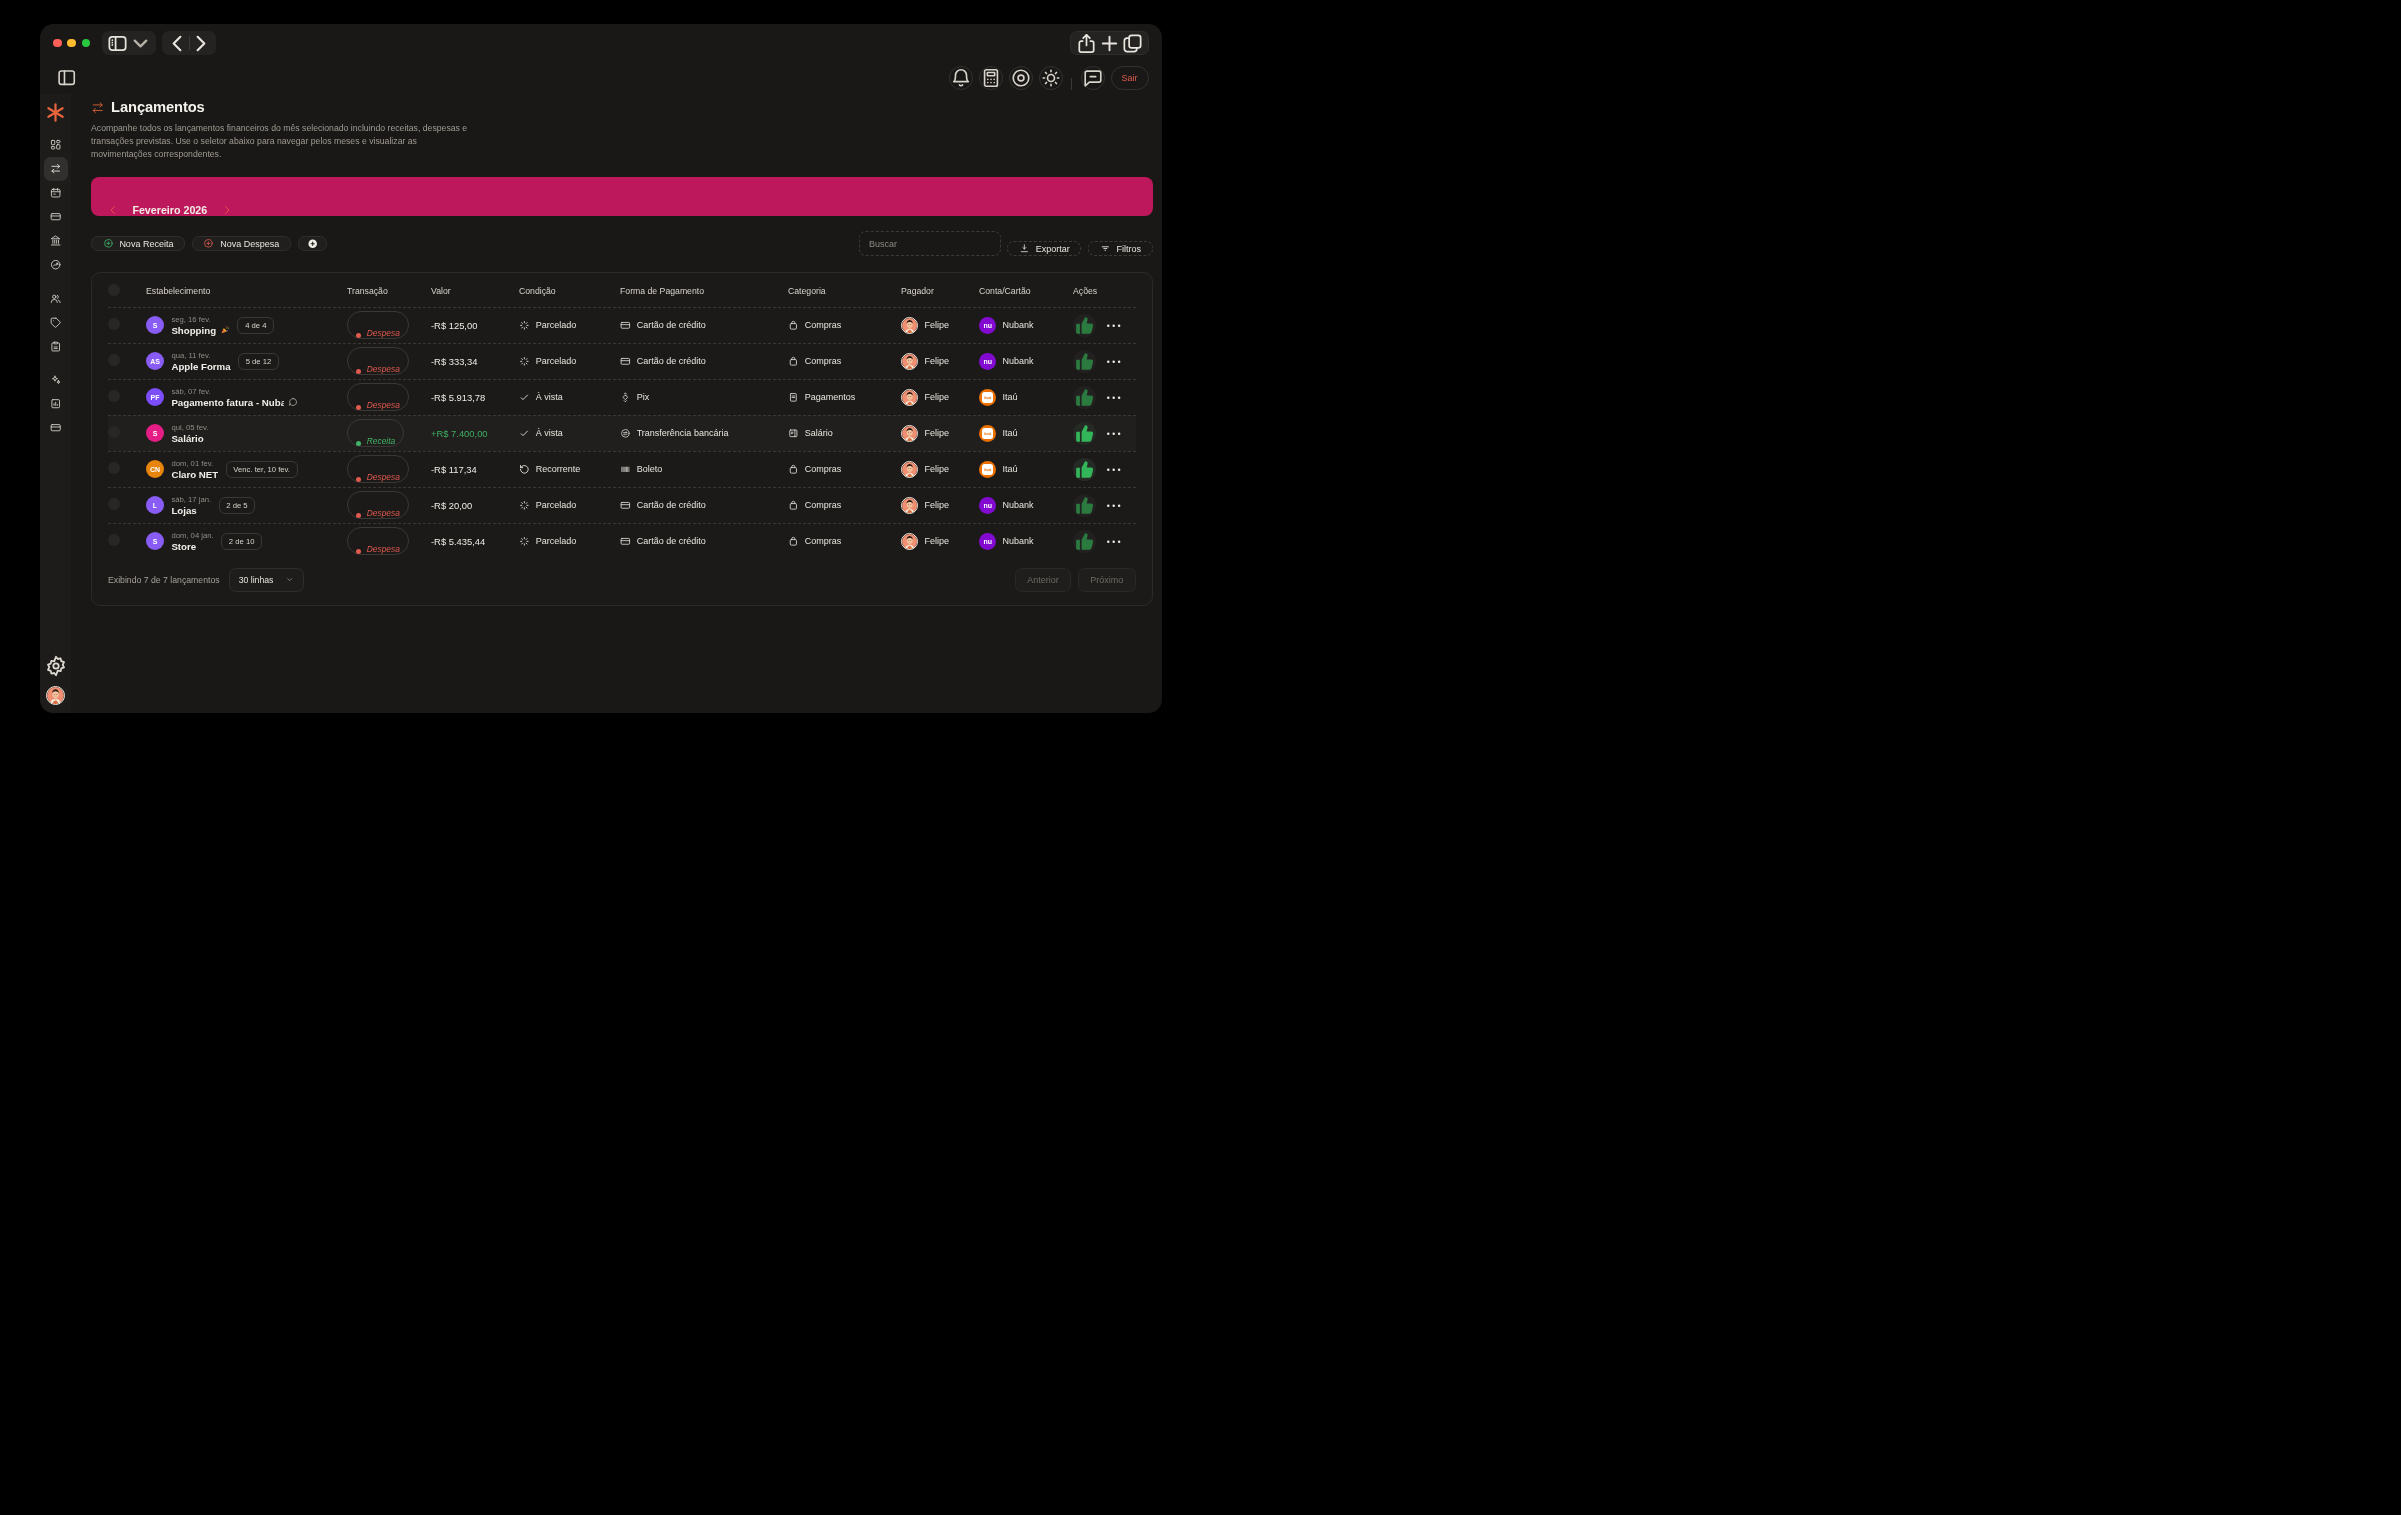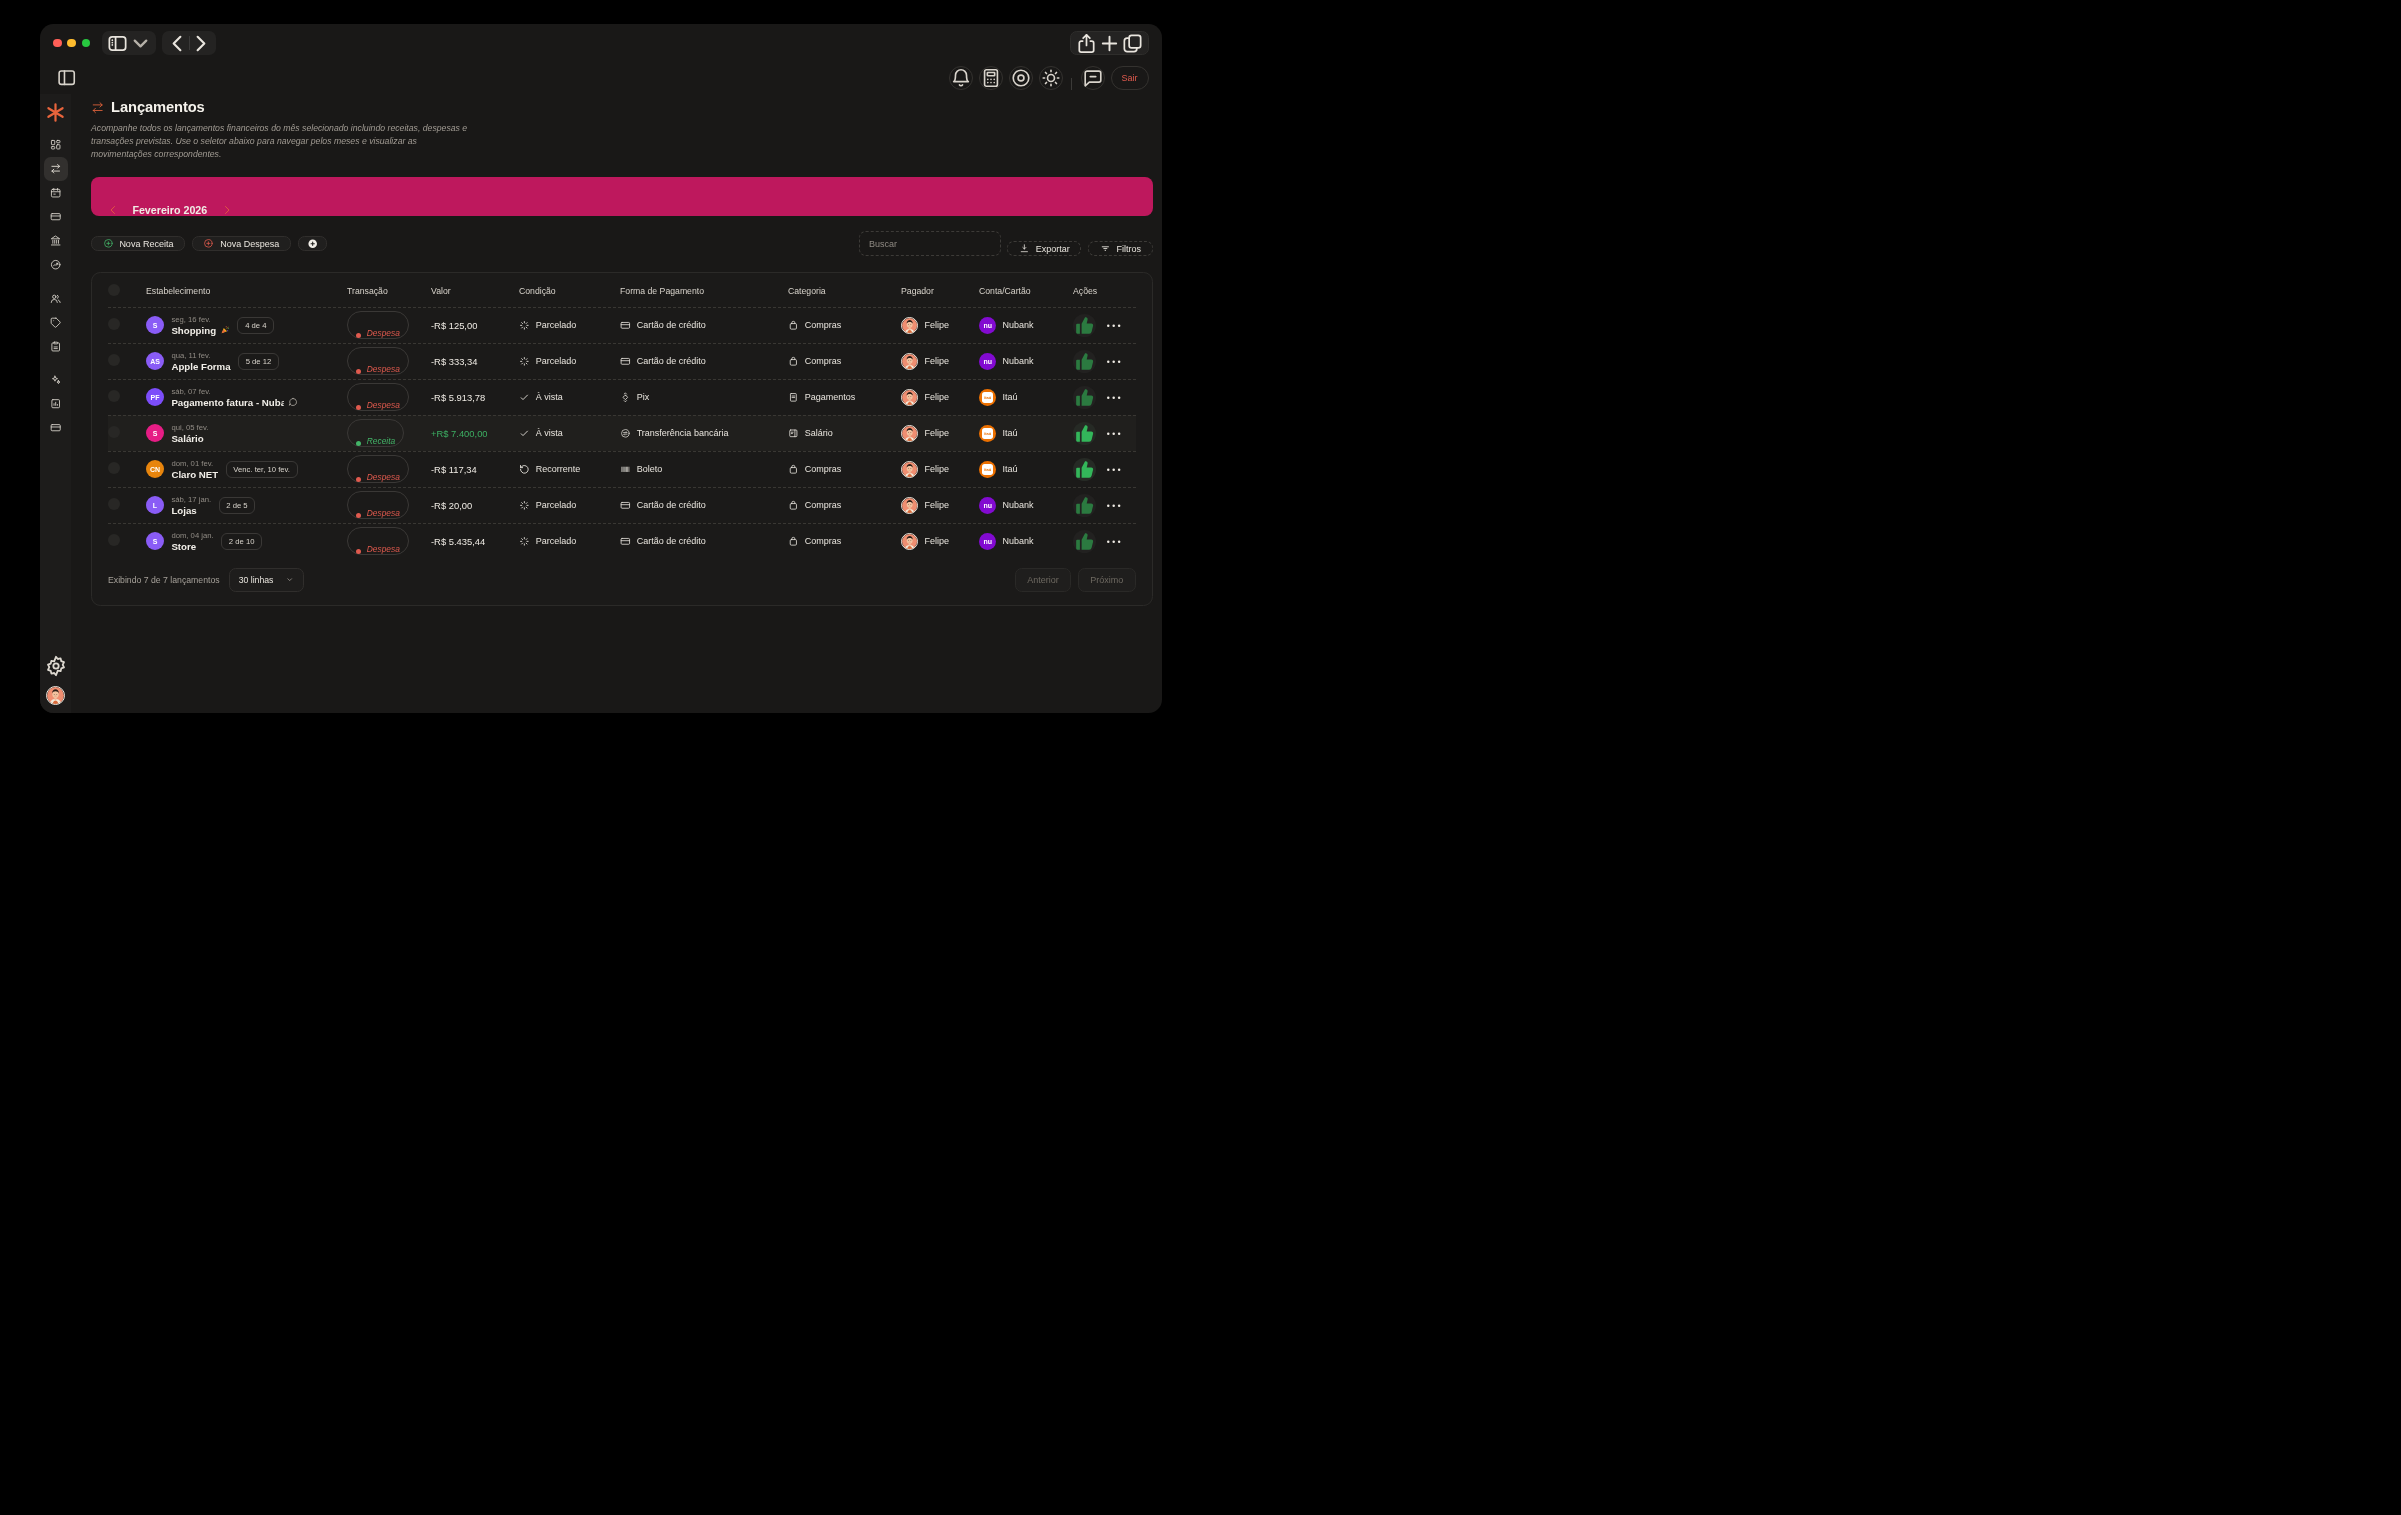--- a/index.html
+++ b/index.html
@@ -46,21 +46,21 @@
   .rail-avatar { width:19px; height:19px; border-radius:50%; overflow:hidden; border:1px solid #efe9df; cursor:pointer; }
   .rail-avatar svg { width:100%; height:100%; display:block; }
 
   .main { flex:1; display:flex; flex-direction:column; padding:0 9.4px 0 20px; overflow:hidden; }
 
   
   .page-head { margin-top:5.4px; }
   .page-title { display:flex; align-items:center; gap:6.7px; color:#f5f2ec; font-size:14.7px; font-weight:700; letter-spacing:-0.1px; }
   .page-title .t-icon { color:#e8643c; width:13.4px; height:13.4px; }
   .page-title .t-icon svg { width:13.4px; height:13.4px; stroke-width:1.5px; }
-  .page-desc { margin-top:6.7px; max-width:379px; color:#a19b93; font-size:8.7px; line-height:13px;font-style:italic; }
+  .page-desc { margin-top:6.7px; max-width:379px; color:#a19b93; font-size:8.7px; line-height:13px; }
 
   
   .month-card { margin-top:16px; height:39px; background:#be185d; border-radius:8px; display:flex; align-items:flex-end;
                 padding:0 16px; gap:13.4px; }
   .month-chev { width:12px; height:12px; color:#e8643c; display:flex; align-items:center; justify-content:center; cursor:pointer; }
   .month-chev svg { width:9.4px; height:9.4px; stroke-width:1.6px; }
   .month-label { color:#f0ece5; font-size:10.7px; font-weight:700; }
 
   
   .toolbar { margin-top:14.7px; display:flex; align-items:center; gap:6.7px; }

